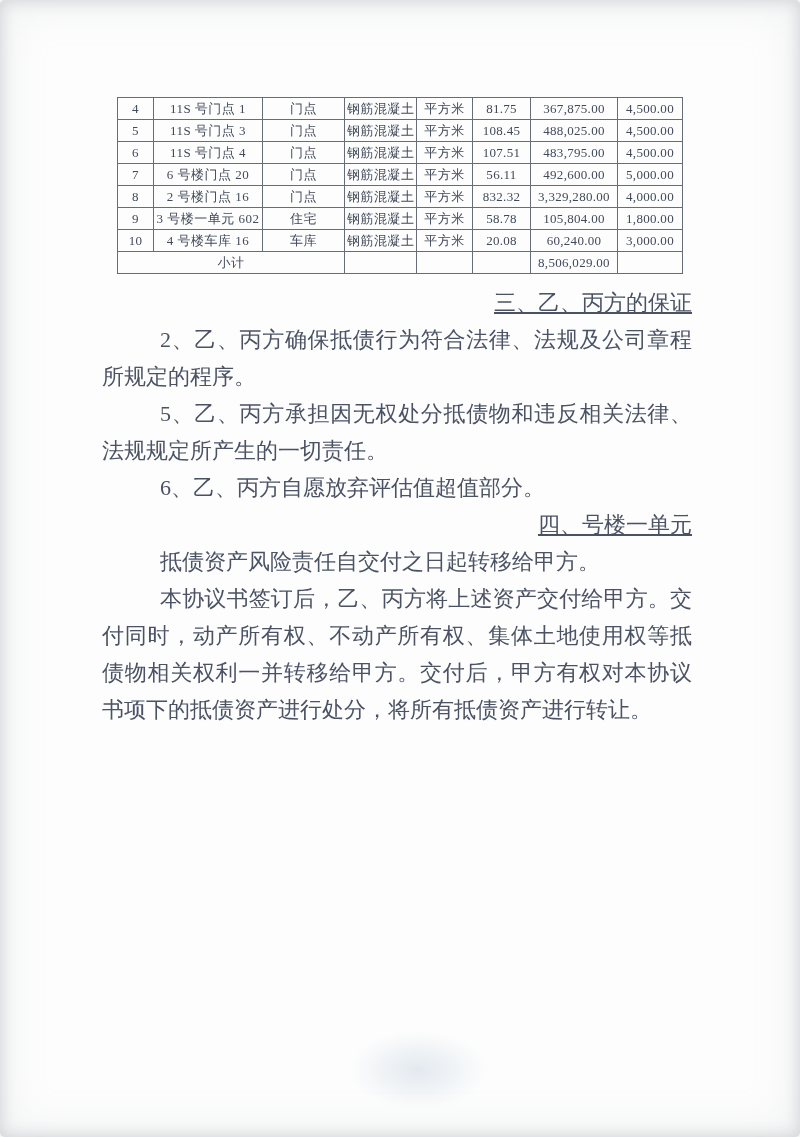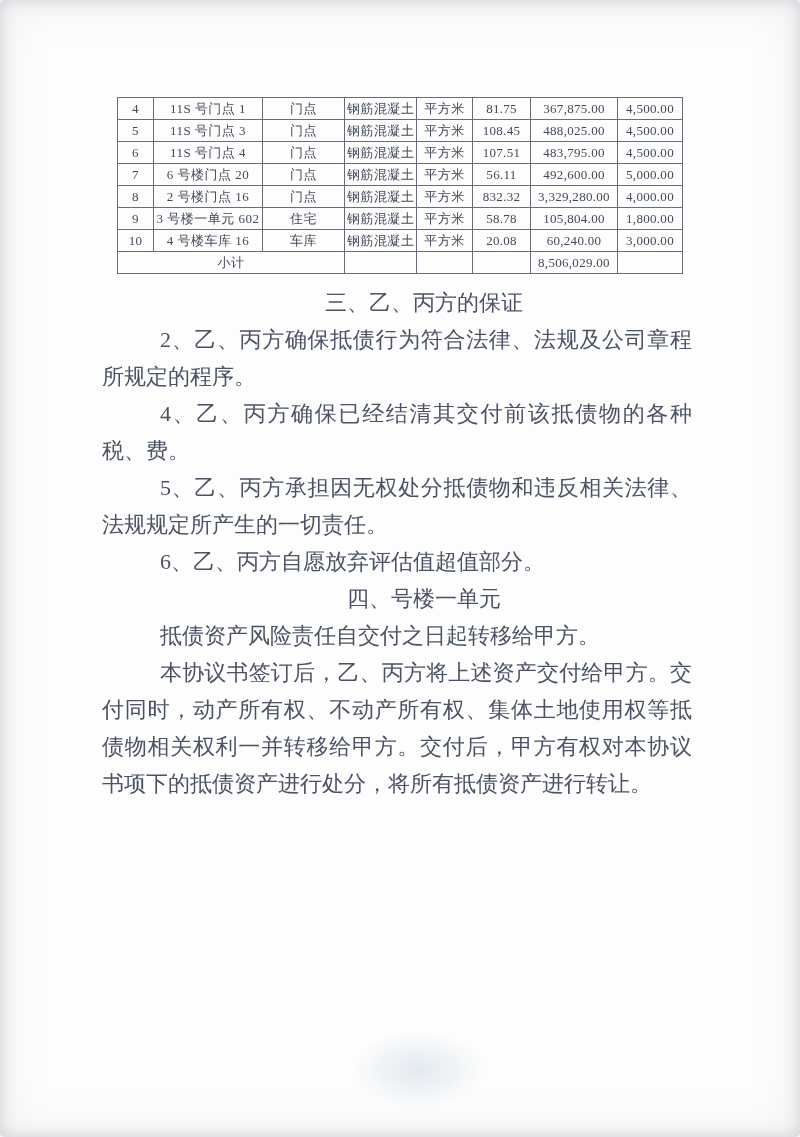--- a/index.html
+++ b/index.html
@@ -57,21 +57,21 @@
     margin:10px 0 0 102px;
     font-size:22px;
     line-height:37px;
     color:var(--text);
     text-align:justify;
   }
   .text-block p{
     margin:0;
     text-indent:58px;
   }
-  .text-block p.heading{text-indent:54px;text-align:center;}
+  .text-block p.heading{text-indent:54px;text-align:right;text-decoration:underline;}
   
   .smudge{
     position:absolute;
     left:348px;top:1030px;
     width:140px;height:80px;
     background:radial-gradient(ellipse at center,rgba(176,196,212,0.35),rgba(176,196,212,0) 70%);
     pointer-events:none;
   }
 </style>
 </head>
@@ -177,21 +177,20 @@
           <td></td>
           <td class="num">8,506,029.00</td>
           <td></td>
         </tr>
       </tfoot>
     </table>
 
     <div class="text-block">
         <p class="heading">三、乙、丙方的保证</p>
         <p class="item">2、乙、丙方确保抵债行为符合法律、法规及公司章程所规定的程序。</p>
-        <p class="item">4、乙、丙方确保已经结清其交付前该抵债物的各种税、费。</p>
         <p class="item">5、乙、丙方承担因无权处分抵债物和违反相关法律、法规规定所产生的一切责任。</p>
         <p class="item">6、乙、丙方自愿放弃评估值超值部分。</p>
         <p class="heading">四、号楼一单元</p>
         <p class="body">抵债资产风险责任自交付之日起转移给甲方。</p>
         <p class="body">本协议书签订后，乙、丙方将上述资产交付给甲方。交付同时，动产所有权、不动产所有权、集体土地使用权等抵债物相关权利一并转移给甲方。交付后，甲方有权对本协议书项下的抵债资产进行处分，将所有抵债资产进行转让。</p>
       </div>
 
   </div>
   <div class="smudge"></div>
 </div>

